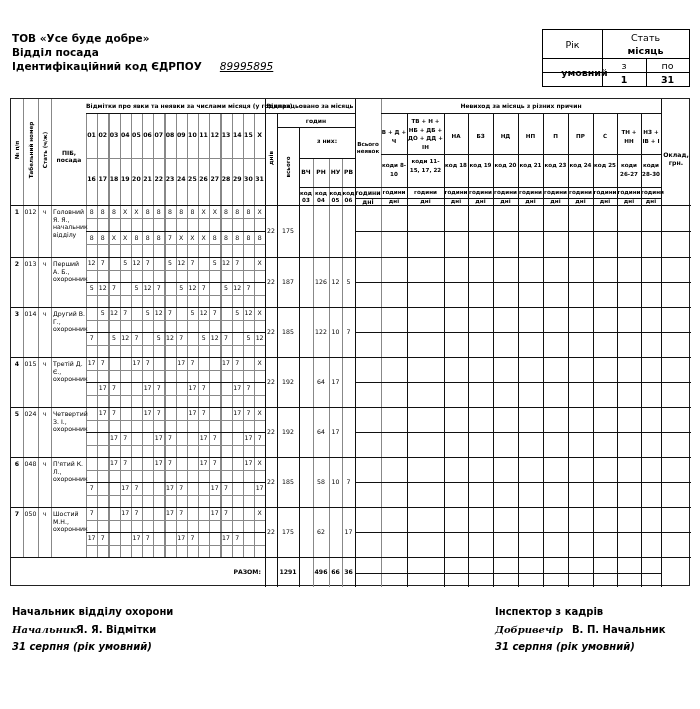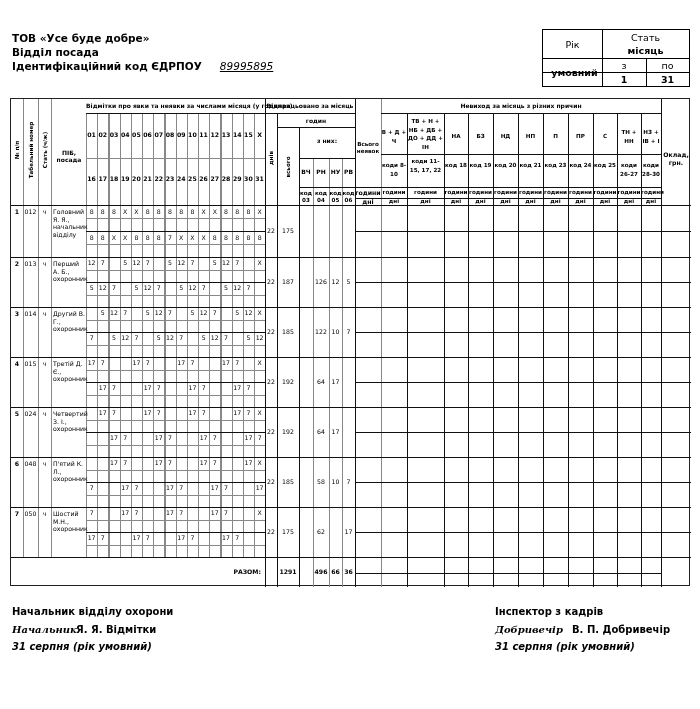--- a/index.html
+++ b/index.html
@@ -37,21 +37,21 @@
 </div>
 
 <div class="abs period">
   <div class="pv" style="left:59px;top:0;width:0;height:56px;"></div>
   <div class="ph" style="left:0;top:28px;width:59px;height:0;"></div>
   <div class="ph" style="left:59px;top:28px;width:87px;height:0;"></div>
   <div class="ph" style="left:59px;top:42px;width:87px;height:0;"></div>
   <div class="ph" style="left:0;top:42px;width:59px;height:0;"></div>
   <div class="pv" style="left:103px;top:28px;width:0;height:28px;"></div>
   <div style="left:0;top:9px;width:59px;">Рік</div>
-  <div style="left:2px;top:37px;width:59px;font-weight:bold;">умовний</div>
+  <div style="left:12px;top:37px;width:59px;font-weight:bold;">умовний</div>
   <div style="left:59px;top:2px;width:87px;">Стать</div>
   <div style="left:59px;top:15px;width:87px;font-weight:bold;">місяць</div>
   <div style="left:59px;top:30px;width:44px;">з</div>
   <div style="left:103px;top:30px;width:43px;">по</div>
   <div style="left:59px;top:44px;width:44px;font-weight:bold;">1</div>
   <div style="left:103px;top:44px;width:43px;font-weight:bold;">31</div>
 </div>
 
 <div class="abs grid" id="grid">
     <div class="lg" style="left: 12px; top: 0px; width: 1.2px; height: 458px;"></div>
@@ -548,14 +548,14 @@
     <div class="ln" style="left: 344px; top: 474px; height: 1px; width: 306px;"></div>
   </div>
 
 <div class="abs sig" style="left:12px;top:606px;">Начальник відділу охорони</div>
 <div class="abs sig script" style="left:12px;top:624px;">Начальник</div>
 <div class="abs sig" style="left:76px;top:624px;">Я. Я. Відмітки</div>
 <div class="abs sig it" style="left:12px;top:641px;">31 серпня (рік умовний)</div>
 
 <div class="abs sig" style="left:495px;top:606px;">Інспектор з кадрів</div>
 <div class="abs sig script" style="left:495px;top:624px;">Добривечір</div>
-<div class="abs sig" style="left:572px;top:624px;">В. П. Добривечір</div>
+<div class="abs sig" style="left:572px;top:624px;">В. П. Начальник</div>
 <div class="abs sig it" style="left:495px;top:641px;">31 серпня (рік умовний)</div>
 
 </body></html>

